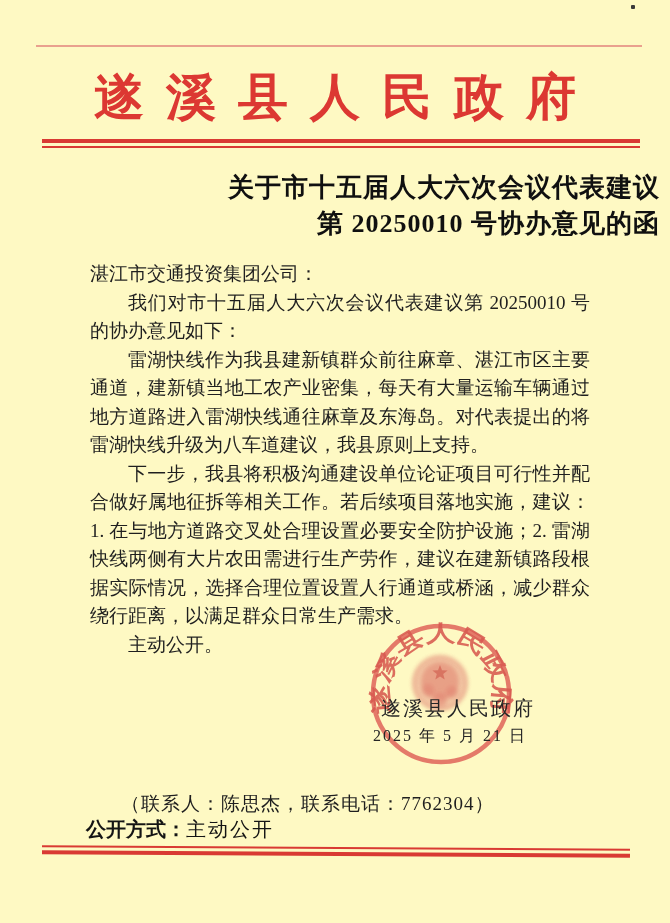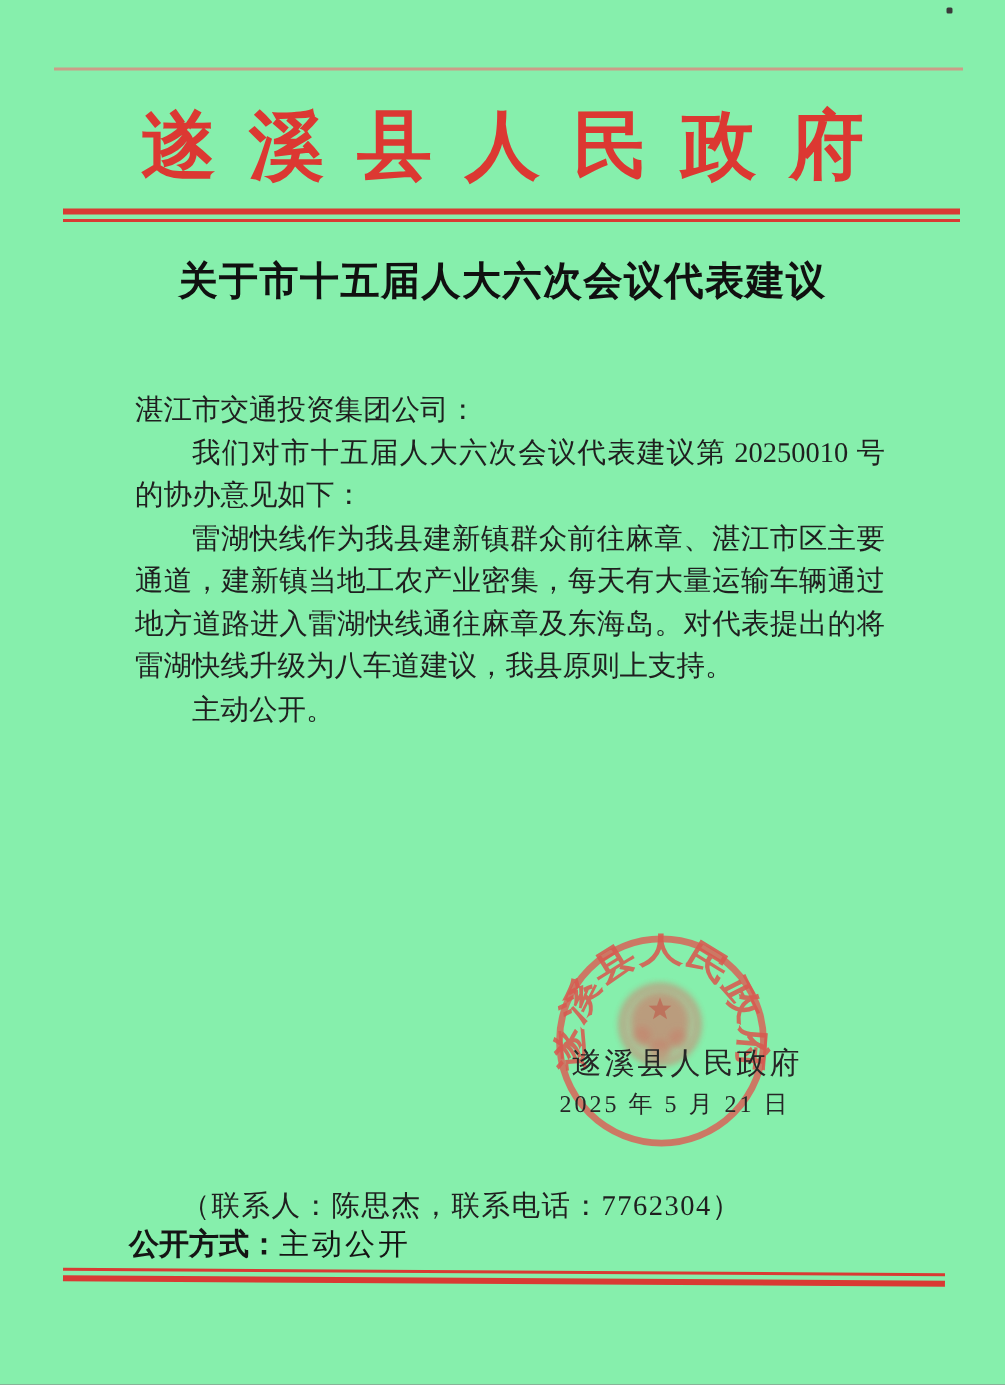--- a/index.html
+++ b/index.html
@@ -2,21 +2,21 @@
 <html><head>
 <meta charset="utf-8">
 <style>
   * { margin: 0; padding: 0; box-sizing: border-box; }
   html, body { background: #888; }
   .page {
     position: relative;
     width: 670px;
     height: 923px;
     margin: 0 auto;
-    background: #86efac;
+    background: #fef9c3;
     overflow: hidden;
     font-family: "Liberation Serif", "DejaVu Serif", serif;
   }
   .speck {
     position: absolute; left: 631px; top: 5px;
     width: 4px; height: 4px; background: #3a3a3a; border-radius: 1px;
   }
   .topline {
     position: absolute; left: 36px; top: 45px;
     width: 606px; height: 2px;
@@ -31,21 +31,21 @@
     white-space: nowrap;
   }
   .rule-double-top {
     position: absolute; left: 42px; top: 139px; width: 598px;
     height: 9px;
     border-top: 4px solid #d93a33;
     border-bottom: 2px solid #d93a33;
   }
   .doc-title {
     position: absolute; left: 10px; top: 170px; width: 650px;
-    text-align: center;
+    text-align: right;
     font-size: 26px; font-weight: bold; color: #101010;
     line-height: 36px; letter-spacing: 1px;
   }
   .body-text {
     position: absolute; left: 90px; top: 260px; width: 500px;
     font-size: 19px; line-height: 28.5px;
     color: #1f1f1f;
     text-align: justify;
     word-break: break-all;
   }
@@ -93,26 +93,28 @@
   <div class="speck"></div>
 
   <div class="topline"></div>
 
   <div class="letterhead">遂溪县人民政府</div>
 
   <div class="rule-double-top"></div>
 
   <div class="doc-title">
     <div>关于市十五届人大六次会议代表建议</div>
+    <div>第 20250010 号协办意见的函</div>
   </div>
 
   <div class="body-text">
     <p>湛江市交通投资集团公司：</p>
     <p class="indent">我们对市十五届人大六次会议代表建议第 20250010 号的协办意见如下：</p>
     <p class="indent">雷湖快线作为我县建新镇群众前往麻章、湛江市区主要通道，建新镇当地工农产业密集，每天有大量运输车辆通过地方道路进入雷湖快线通往麻章及东海岛。对代表提出的将雷湖快线升级为八车道建议，我县原则上支持。</p>
+    <p class="indent">下一步，我县将积极沟通建设单位论证项目可行性并配合做好属地征拆等相关工作。若后续项目落地实施，建议：1. 在与地方道路交叉处合理设置必要安全防护设施；2. 雷湖快线两侧有大片农田需进行生产劳作，建议在建新镇路段根据实际情况，选择合理位置设置人行通道或桥涵，减少群众绕行距离，以满足群众日常生产需求。</p>
     <p class="indent">主动公开。</p>
   </div>
 
   <div class="seal-wrap">
     <svg width="150" height="150" viewBox="0 0 150 150">
       <defs>
         <filter id="blur1" x="-50%" y="-50%" width="200%" height="200%">
           <feGaussianBlur stdDeviation="2.2"></feGaussianBlur>
         </filter>
         <path id="sealArc" d="M 27 96.4 A 53 53 0 1 1 123 96.4" fill="none"></path>

